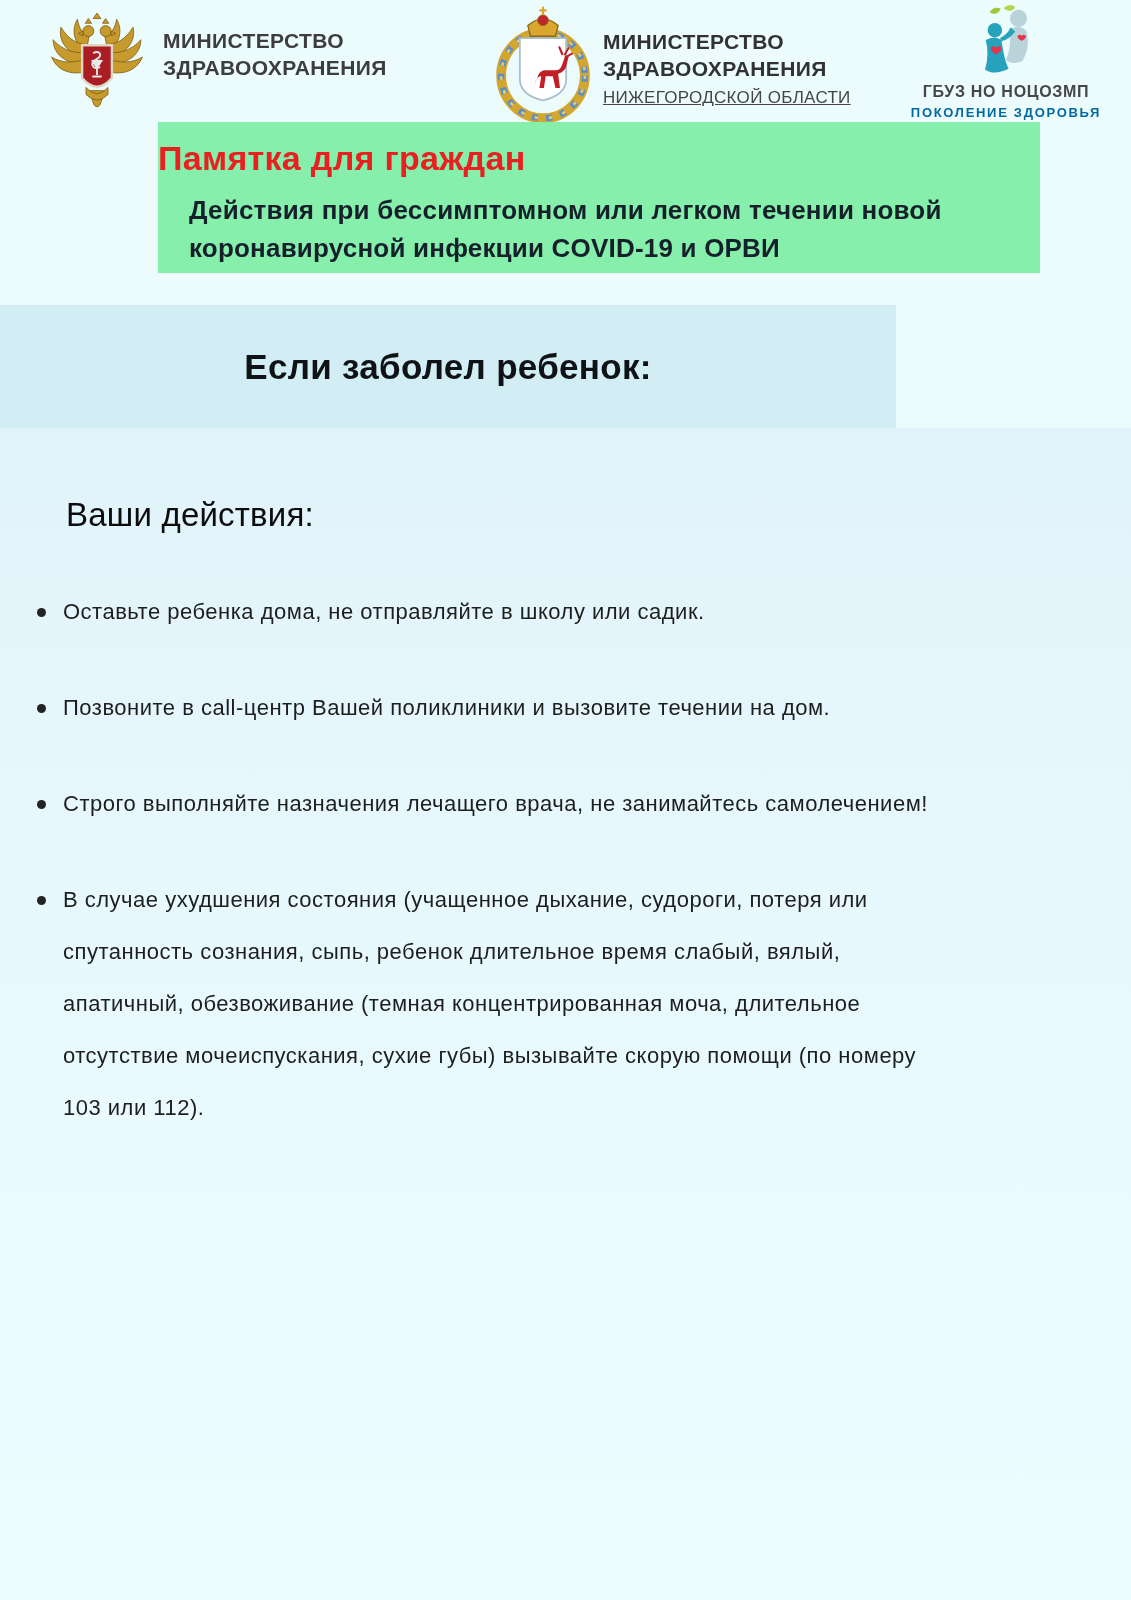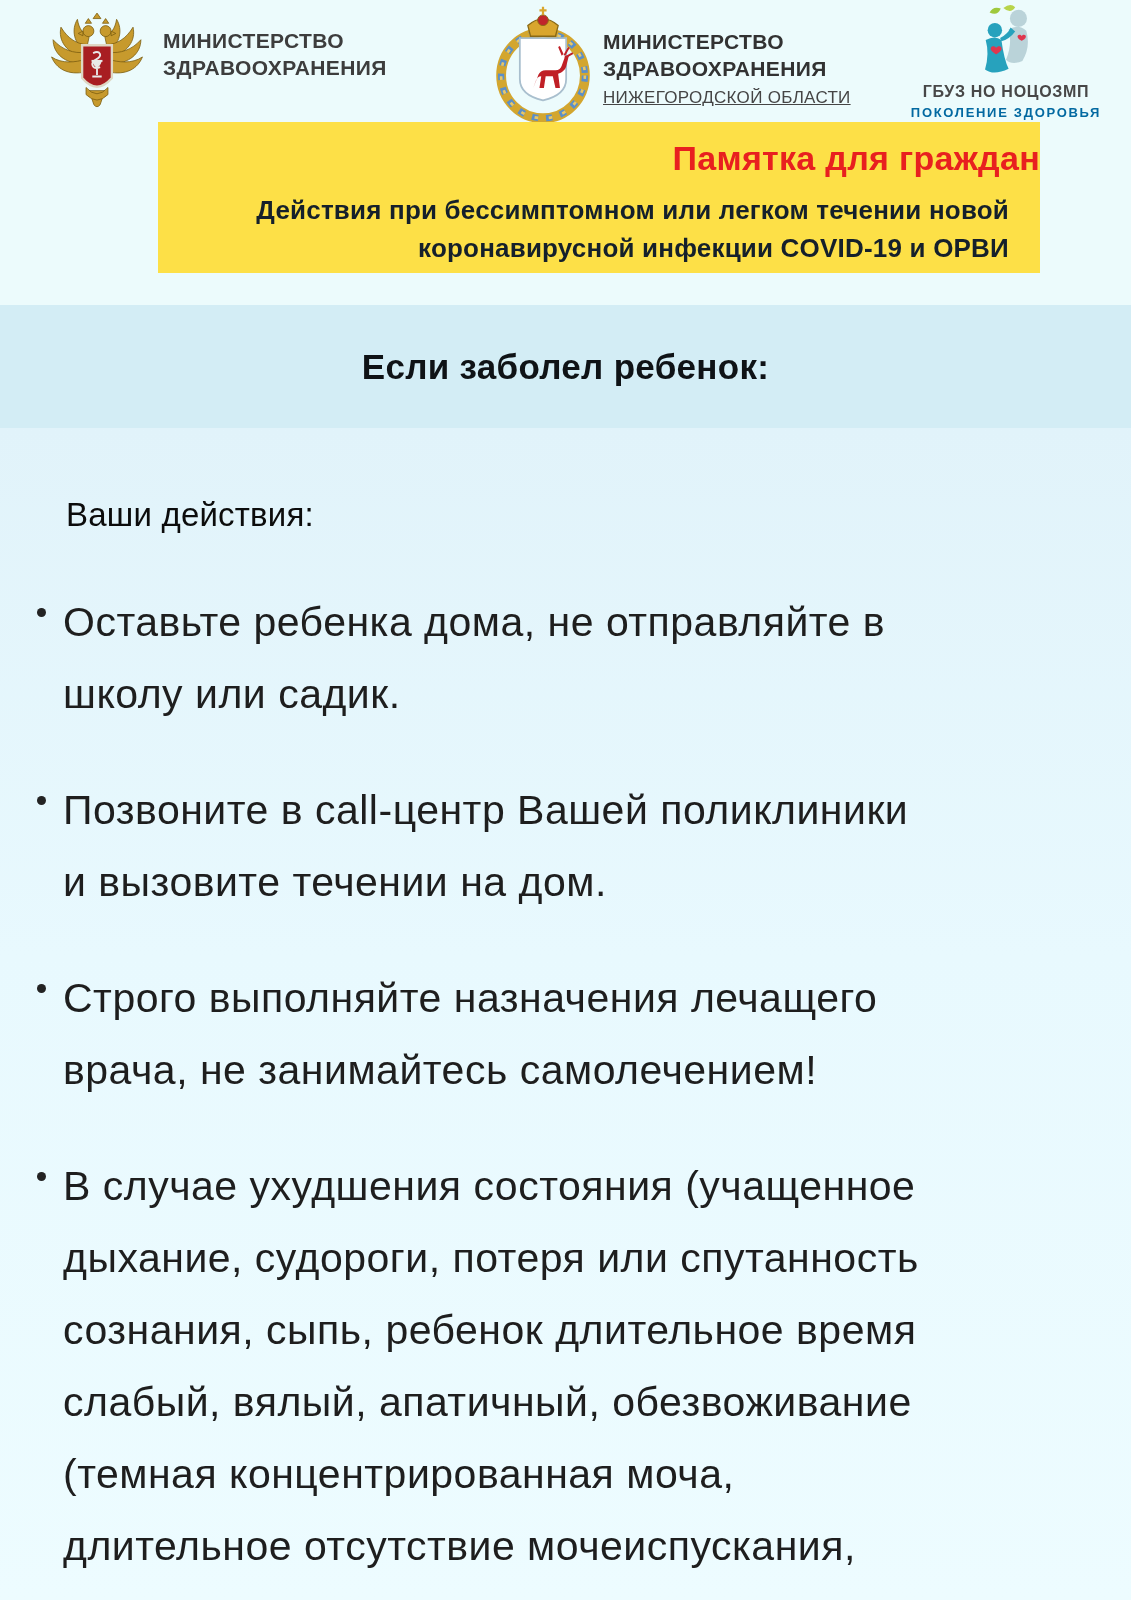--- a/index.html
+++ b/index.html
@@ -19,35 +19,35 @@
   .nn-emblem{left:494px;top:2px;width:98px;height:122px;}
   .nn-text{position:absolute;left:603px;top:28px;}
   .nn-bold{font-weight:bold;font-size:21px;line-height:27px;color:#323232;letter-spacing:.4px;}
   .nn-reg{font-size:17px;line-height:20px;color:#454545;margin-top:6px;letter-spacing:.3px;text-decoration:underline;}
   .gbuz{position:absolute;left:908px;top:2px;width:196px;text-align:center;}
   .gbuz-svg{width:86px;height:76px;display:inline-block;}
   .gbuz-title{font-weight:bold;font-size:16px;color:#474747;letter-spacing:.7px;margin-top:1px;}
   .gbuz-sub{font-weight:bold;font-size:13px;color:#0369a1;letter-spacing:1.7px;margin-top:4px;}
 
   
-  .banner{position:absolute;left:158px;top:122px;width:882px;height:151px;background:#fde047;text-align:right;}
+  .banner{position:absolute;left:158px;top:122px;width:882px;height:151px;background:#86efac;text-align:left;}
   .banner-title{margin:0;padding-top:17px;font-size:34px;font-weight:bold;color:#e8201f;letter-spacing:.3px;}
   .banner-sub{margin:13px auto 0;width:820px;font-size:26px;line-height:38px;font-weight:bold;color:#15202b;letter-spacing:.2px;}
 
   
-  .band{position:absolute;left:0;top:305px;width:1131px;height:123px;background:#d3edf5;
+  .band{position:absolute;left:0;top:305px;width:896px;height:123px;background:#d3edf5;
         display:flex;align-items:center;justify-content:center;}
   .band-title{font-size:35px;font-weight:bold;color:#0f1316;letter-spacing:.3px;}
 
   
   .body-area{position:absolute;left:0;top:428px;width:1131px;height:1172px;
              background:linear-gradient(180deg,#e1f3fa 0%,#e8f9fe 45%,#edfcff 100%);}
   .actions-heading{position:absolute;left:50px;top:52px;margin:16px;font-size:33px;font-weight:normal;color:#0c0c0c;letter-spacing:.2px;}
   .actions{position:absolute;left:36px;top:158px;width:900px;margin:0;padding:0;list-style:none;}
-  .actions li{position:relative;padding-left:27px;font-size:41px;line-height:72px;color:#1e1e1e;
+  .actions li{position:relative;padding-left:27px;font-size:22px;line-height:52px;color:#1e1e1e;
               letter-spacing:.5px;margin-bottom:44px;}
   .actions li::before{content:"";position:absolute;left:1px;top:22px;width:9px;height:9px;border-radius:50%;background:#232323;}
 </style>
 </head>
 <body>
 
 <div class="page">
 
   <div class="header">
 

